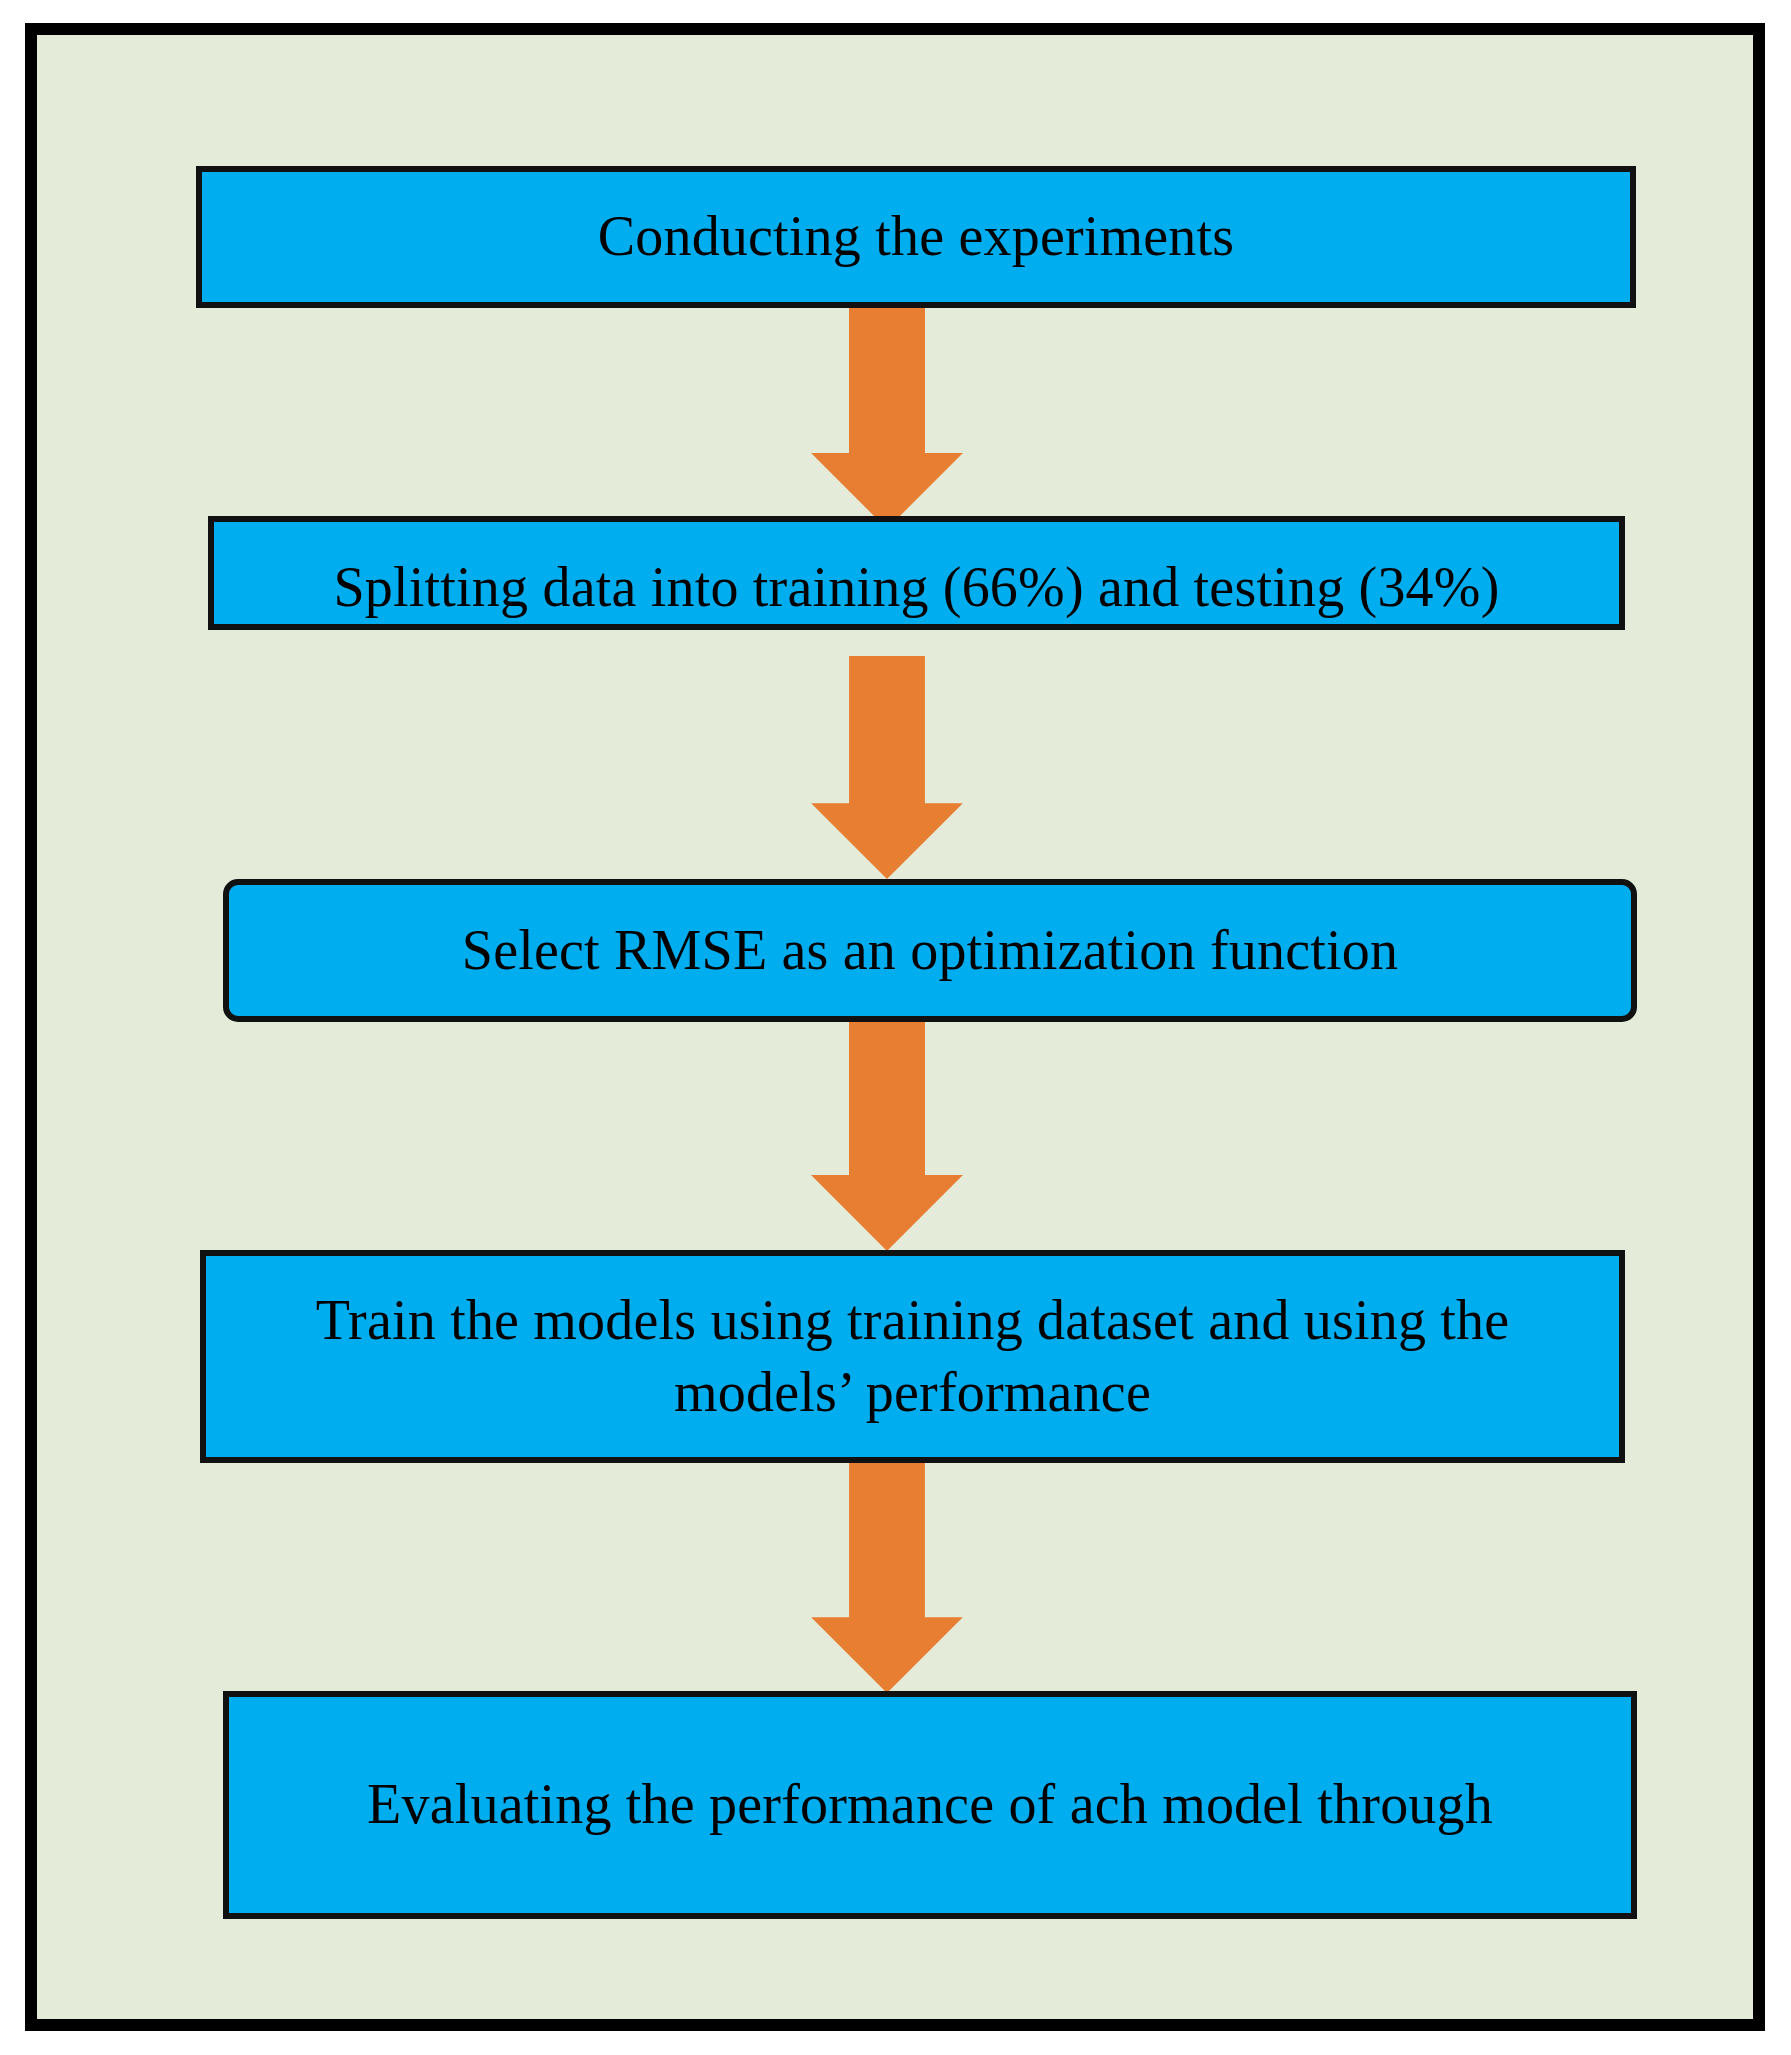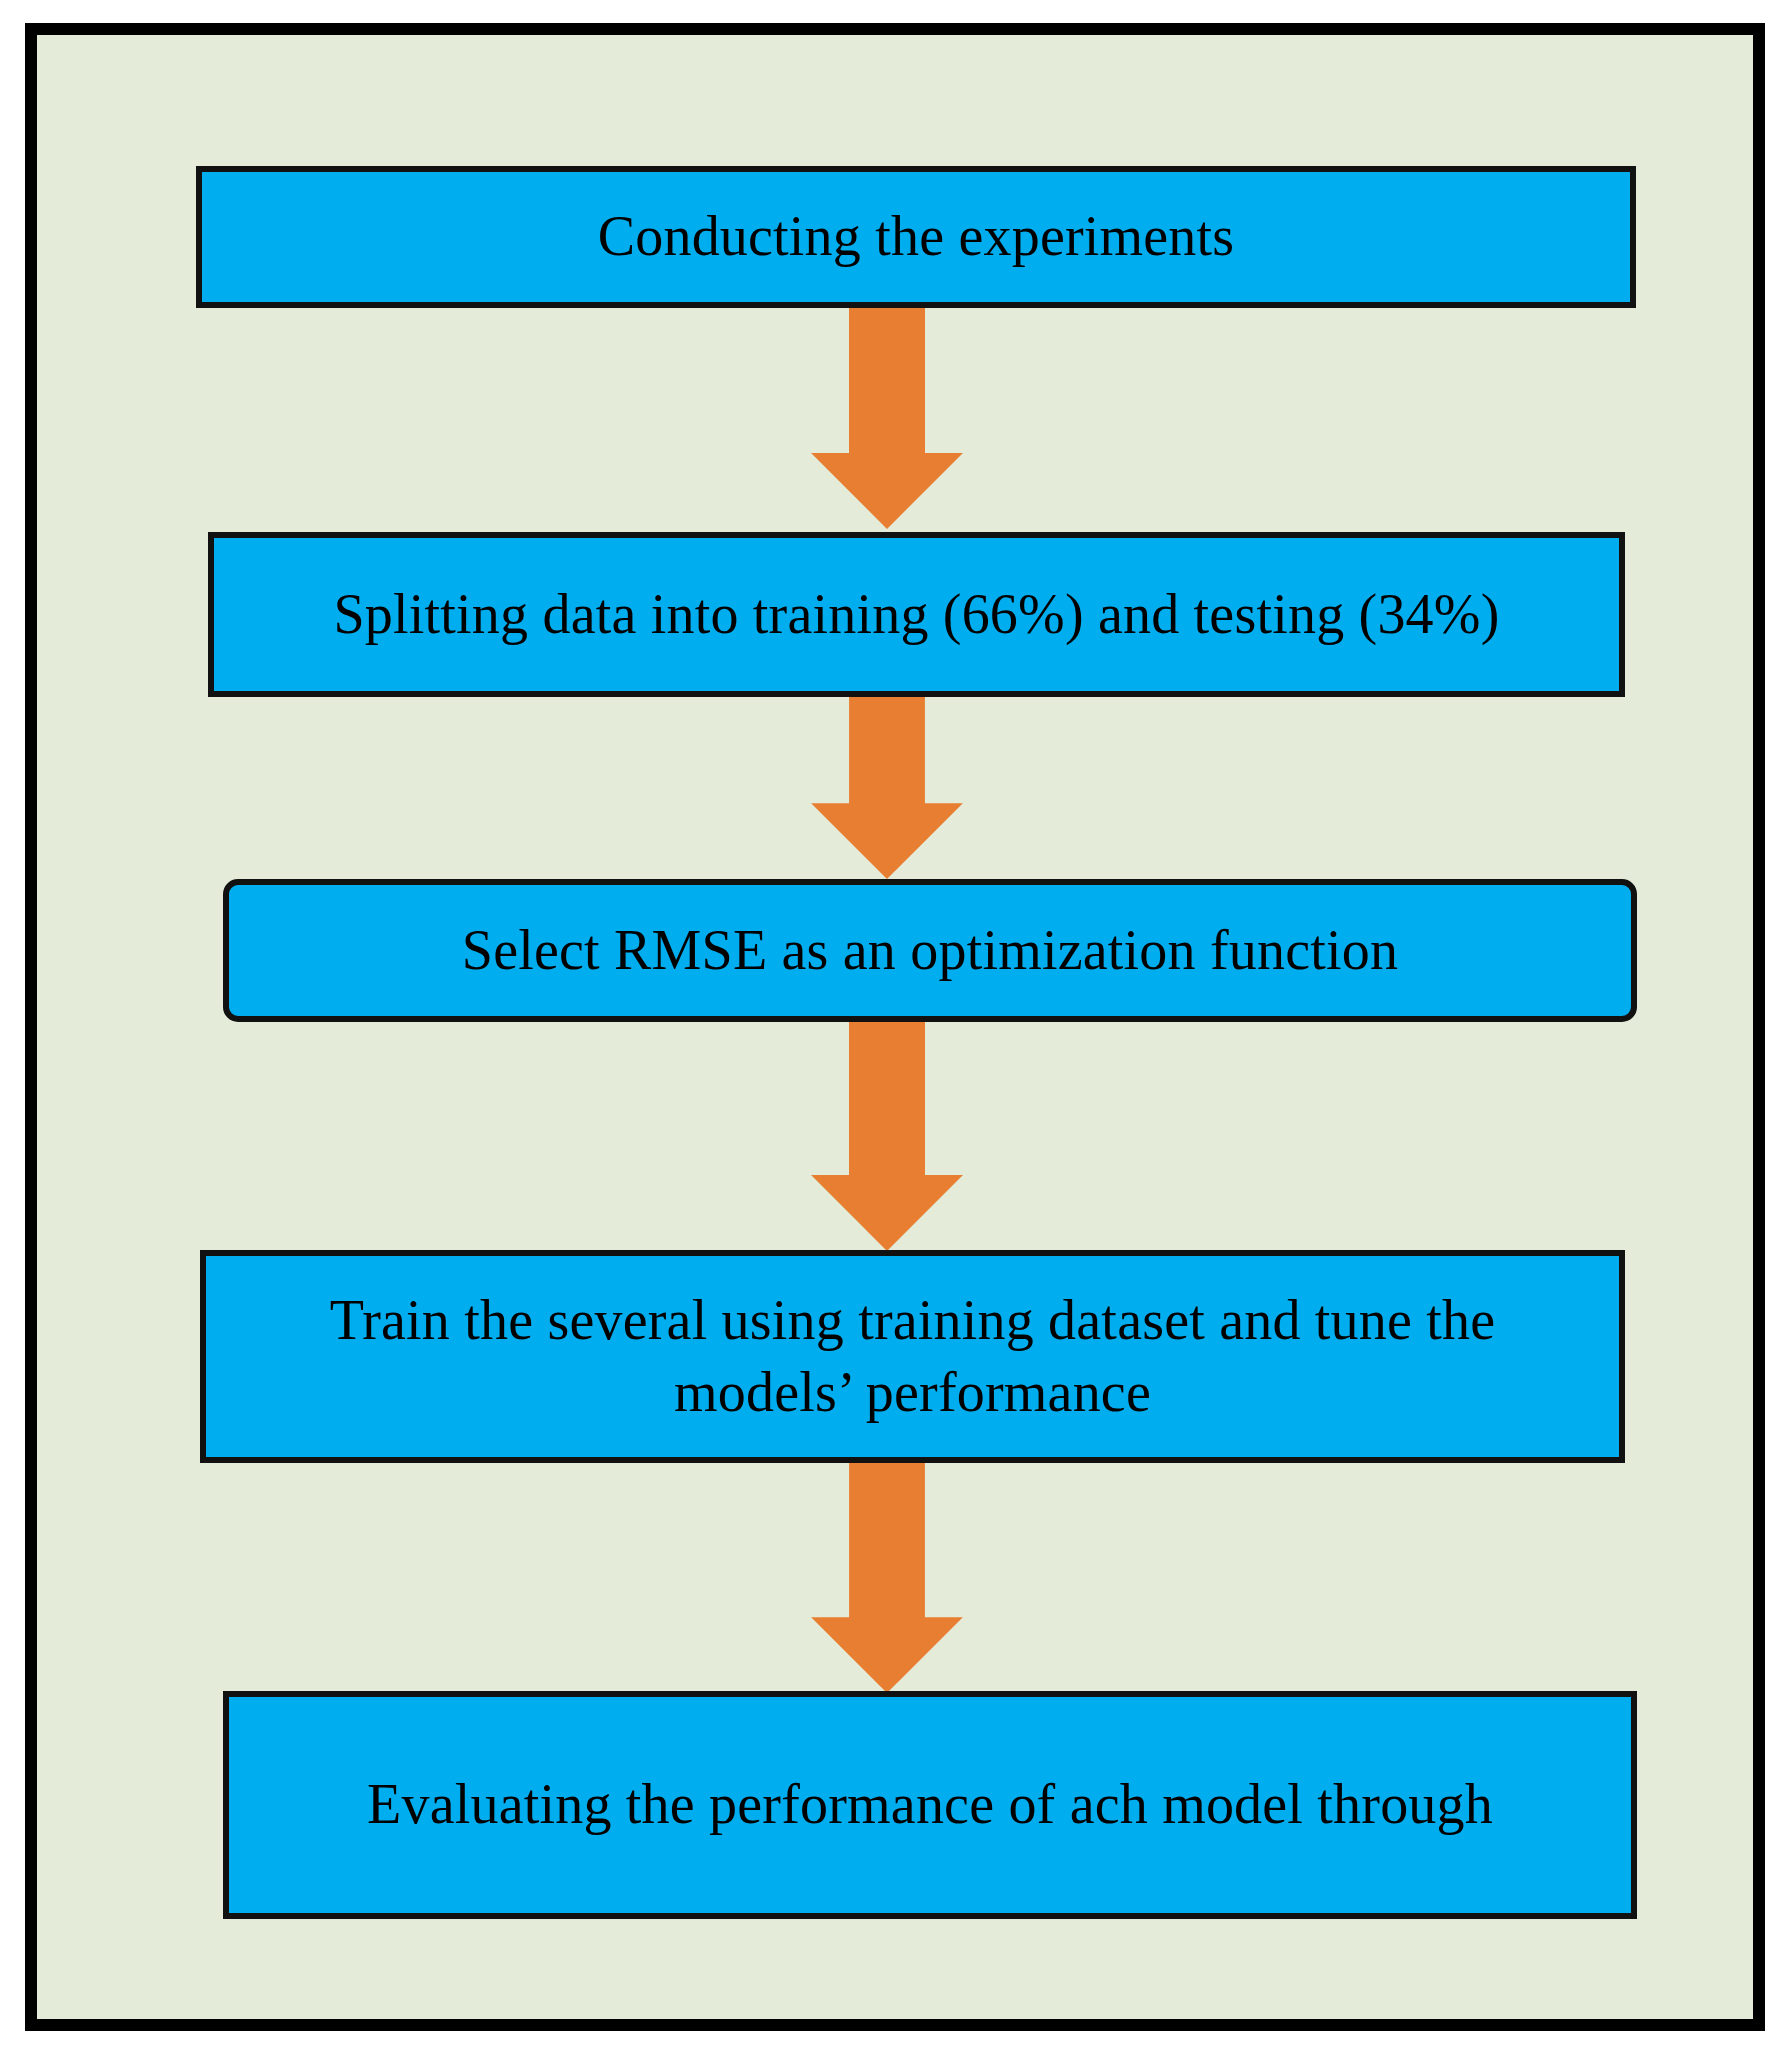--- a/index.html
+++ b/index.html
@@ -62,42 +62,42 @@
     <div class="node" style="left:159px; top:131px; width:1440px; height:142px;">
       <span class="label">Conducting the experiments</span>
     </div>
 
     <div class="arrow" style="left:774px; top:272px; width:152px; height:222px;">
       <svg width="152" height="222" viewBox="0 0 200 292" xmlns="http://www.w3.org/2000/svg" aria-hidden="true">
         <polygon points="50,0 150,0 150,192 200,192 100,292 0,192 50,192" fill="#e87e31"></polygon>
       </svg>
     </div>
 
-    <div class="node" style="left:171px; top:497px; width:1417px; height:165px;">
+    <div class="node" style="left:171px; top:481px; width:1417px; height:114px;align-items:flex-end;">
       <span class="label">Splitting  data into training (66%) and testing (34%)</span>
     </div>
 
     <div class="arrow" style="left:774px; top:621px; width:152px; height:223px;">
       <svg width="152" height="223" viewBox="0 0 200 294" xmlns="http://www.w3.org/2000/svg" aria-hidden="true">
         <polygon points="50,0 150,0 150,194 200,194 100,294 0,194 50,194" fill="#e87e31"></polygon>
       </svg>
     </div>
 
     <div class="node" style="left:186px; top:844px; width:1414px; height:143px;border-radius:15px;">
       <span class="label">Select RMSE as an optimization function</span>
     </div>
 
     <div class="arrow" style="left:774px; top:985px; width:152px; height:231px;">
       <svg width="152" height="231" viewBox="0 0 200 304" xmlns="http://www.w3.org/2000/svg" aria-hidden="true">
         <polygon points="50,0 150,0 150,204 200,204 100,304 0,204 50,204" fill="#e87e31"></polygon>
       </svg>
     </div>
 
     <div class="node" style="left:163px; top:1215px; width:1425px; height:213px;">
-      <span class="label"><span>Train  the several using training  dataset and tune the</span><br><span>models’ performance</span></span>
+      <span class="label"><span>Train  the models using training  dataset and using the</span><br><span>models’ performance</span></span>
     </div>
 
     <div class="arrow" style="left:774px; top:1426px; width:152px; height:232px;">
       <svg width="152" height="232" viewBox="0 0 200 306" xmlns="http://www.w3.org/2000/svg" aria-hidden="true">
         <polygon points="50,0 150,0 150,206 200,206 100,306 0,206 50,206" fill="#e87e31"></polygon>
       </svg>
     </div>
 
     <div class="node" style="left:186px; top:1656px; width:1414px; height:228px;">
       <span class="label"><span>Evaluating  the performance of ach model through</span><br></span>

